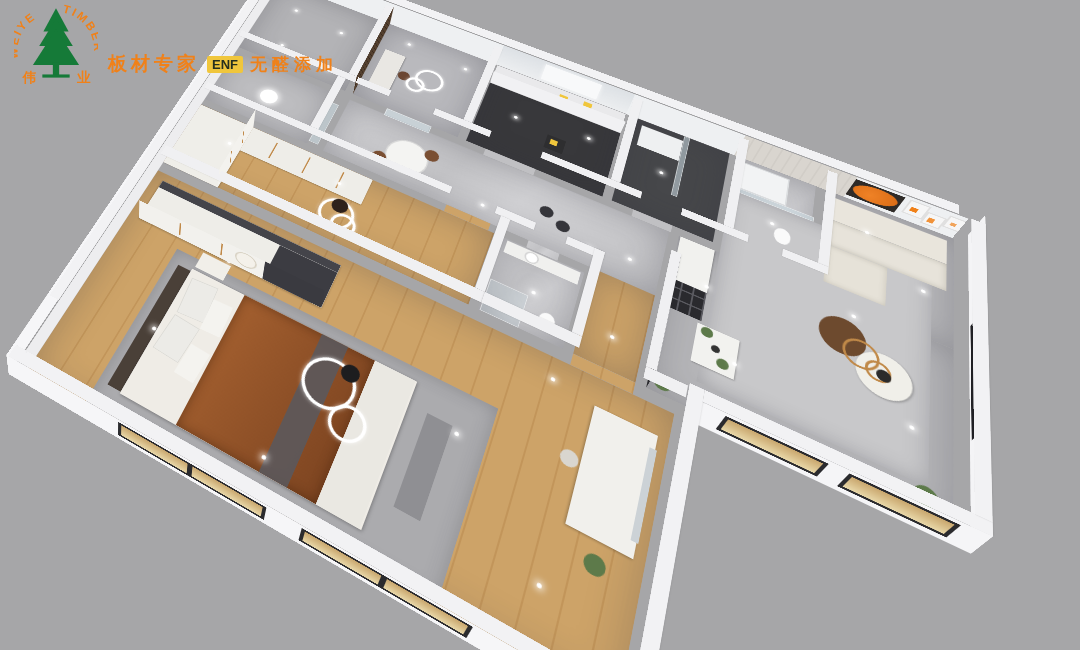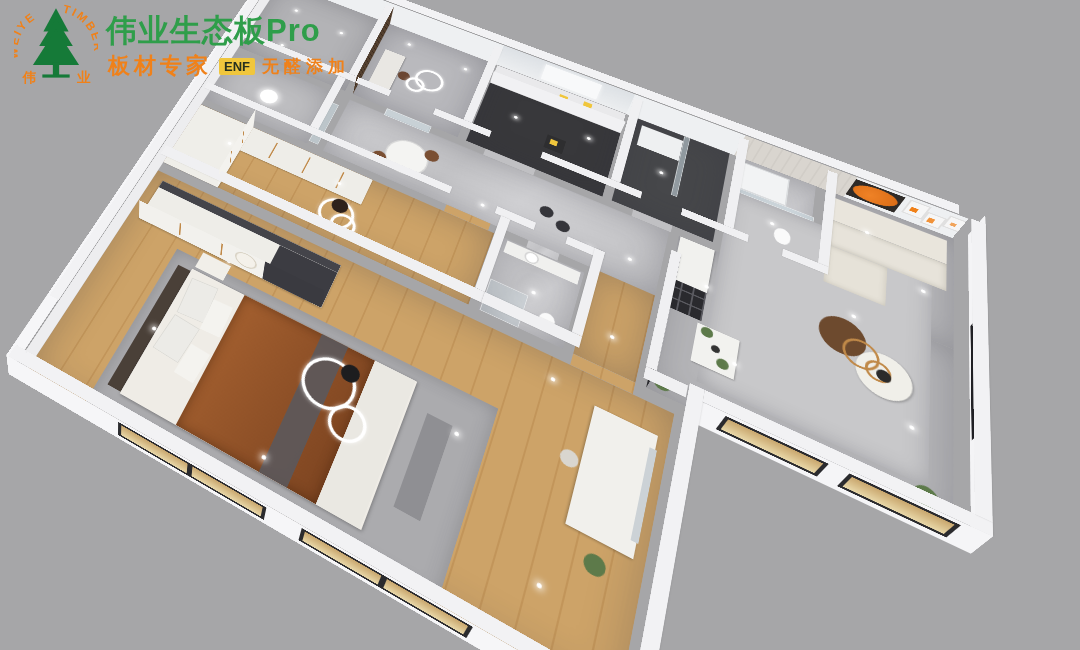--- a/index.html
+++ b/index.html
@@ -28,21 +28,21 @@
                           repeating-linear-gradient(90deg,transparent 0 12px,#5a5a60 12px 14px);}
   .slats{background:repeating-linear-gradient(180deg,#54402f 0 8px,#3a2b1f 8px 10px);}
   .winframe{background:#2b2b2e;}
   .winglass{position:absolute;inset:4px;background:linear-gradient(180deg,var(--glass,#e8d7a8),#c9a76e);}
   .handle{background:var(--gold,#c08948);}
   
   #logo{position:absolute;left:14px;top:4px;width:320px;height:86px;z-index:50;}
   #logo .ttl{position:absolute;left:92px;top:6px;font-size:31px;font-weight:800;color:var(--green,#2f9e4a);
              letter-spacing:1px;white-space:nowrap;}
   #logo .row2{position:absolute;left:94px;top:47px;display:flex;align-items:center;gap:7px;white-space:nowrap;}
-  #logo .sub{font-size:22px;font-weight:bold;color:var(--orange,#f08119);letter-spacing:4px;}
+  #logo .sub{font-size:19px;font-weight:bold;color:var(--orange,#f08119);letter-spacing:4px;}
   #logo .sub2{font-size:17px;font-weight:bold;color:var(--orange,#f08119);letter-spacing:5px;}
   #logo .badge{font-size:13px;font-weight:bold;background:var(--yellow,#f0c63c);color:var(--badgetext,#26301f);
                padding:1px 5px;border-radius:2px;letter-spacing:0;}
   .arct{font-size:11px;font-weight:bold;fill:var(--orange,#f08119);letter-spacing:2px;}
   .cjk{font-size:13px;font-weight:bold;fill:var(--orange,#f08119);}
 </style>
 </head>
 <body>
 
 <div id="stage">
@@ -300,20 +300,19 @@
       <g>
         <polygon points="40,4 28,26 52,26" fill="#157a38"></polygon>
         <polygon points="40,14 24,40 56,40" fill="#157a38"></polygon>
         <polygon points="40,24 18,58 62,58" fill="#157a38"></polygon>
         <rect x="37" y="56" width="6" height="12" fill="#157a38"></rect>
         <rect x="27" y="67" width="26" height="3" fill="#157a38"></rect>
       </g>
       <text class="cjk" x="8" y="74">伟</text>
       <text class="cjk" x="60" y="74">业</text>
     </svg>
-    <div class="ttl">伟业生态板Pro</div>
     <div class="row2">
       <span class="sub">板材专家</span>
       <span class="badge">ENF</span>
       <span class="sub2">无醛添加</span>
     </div>
   </div>
 </div>
 
 </body></html>

